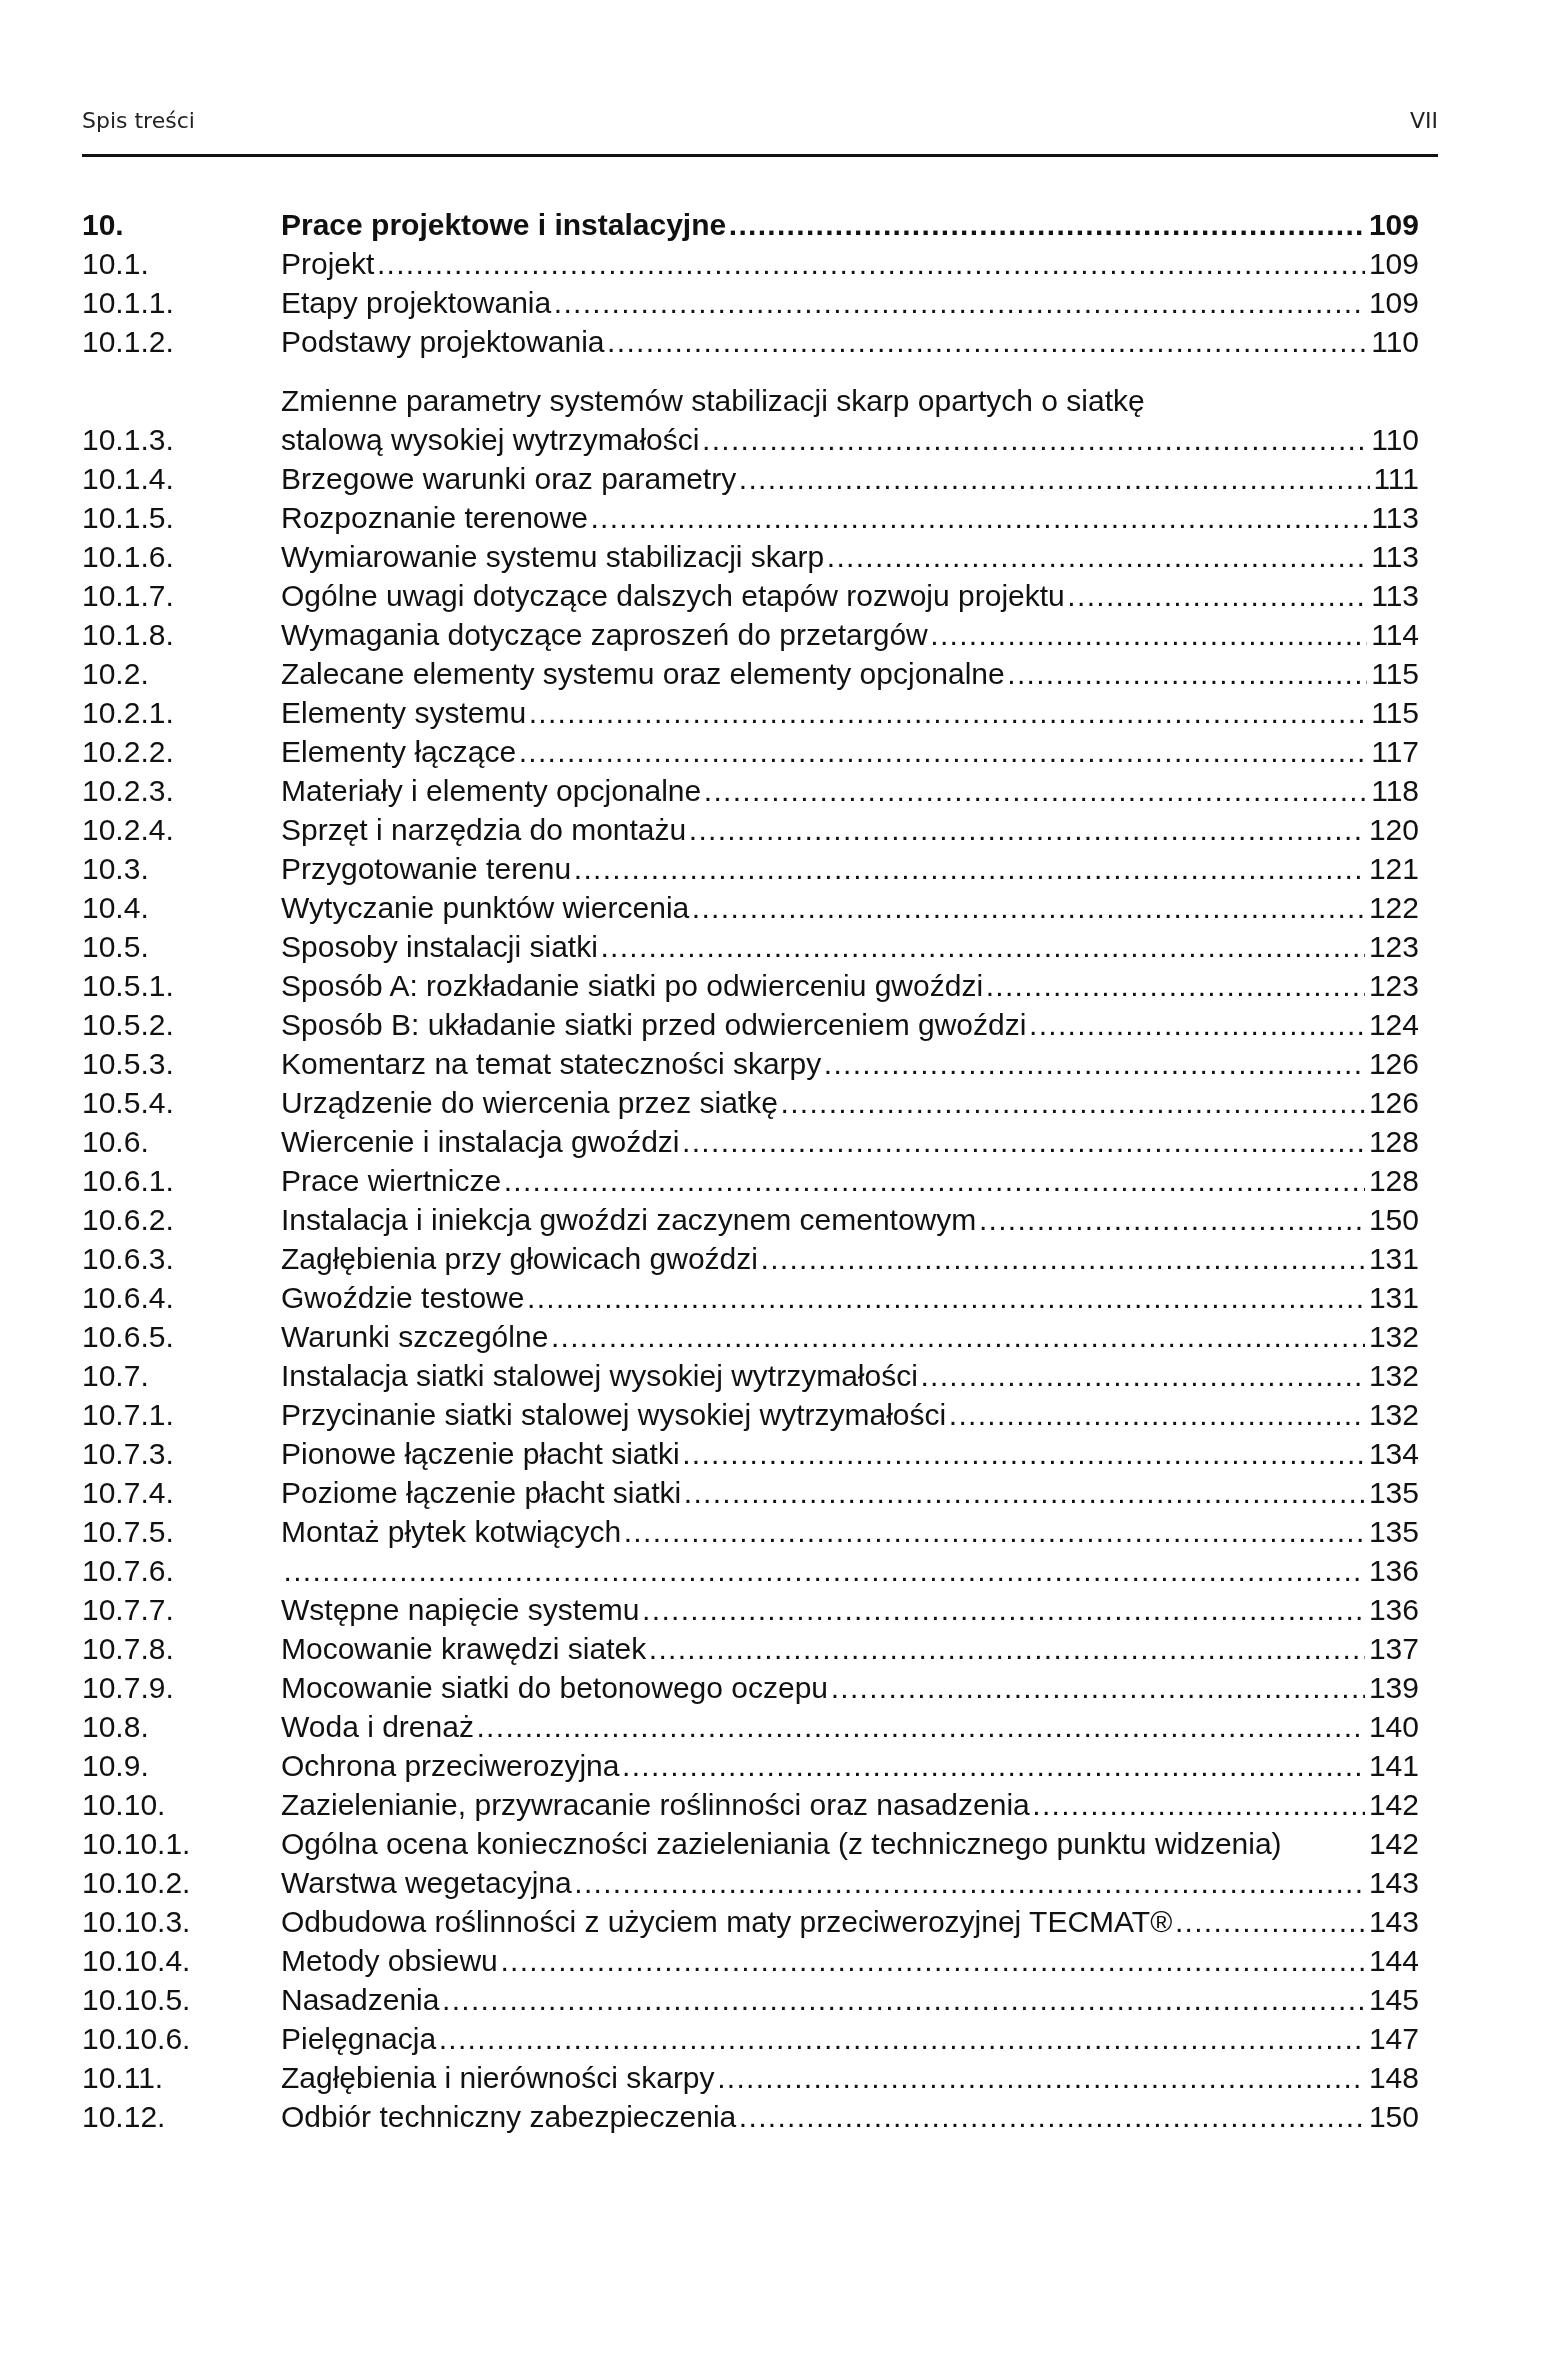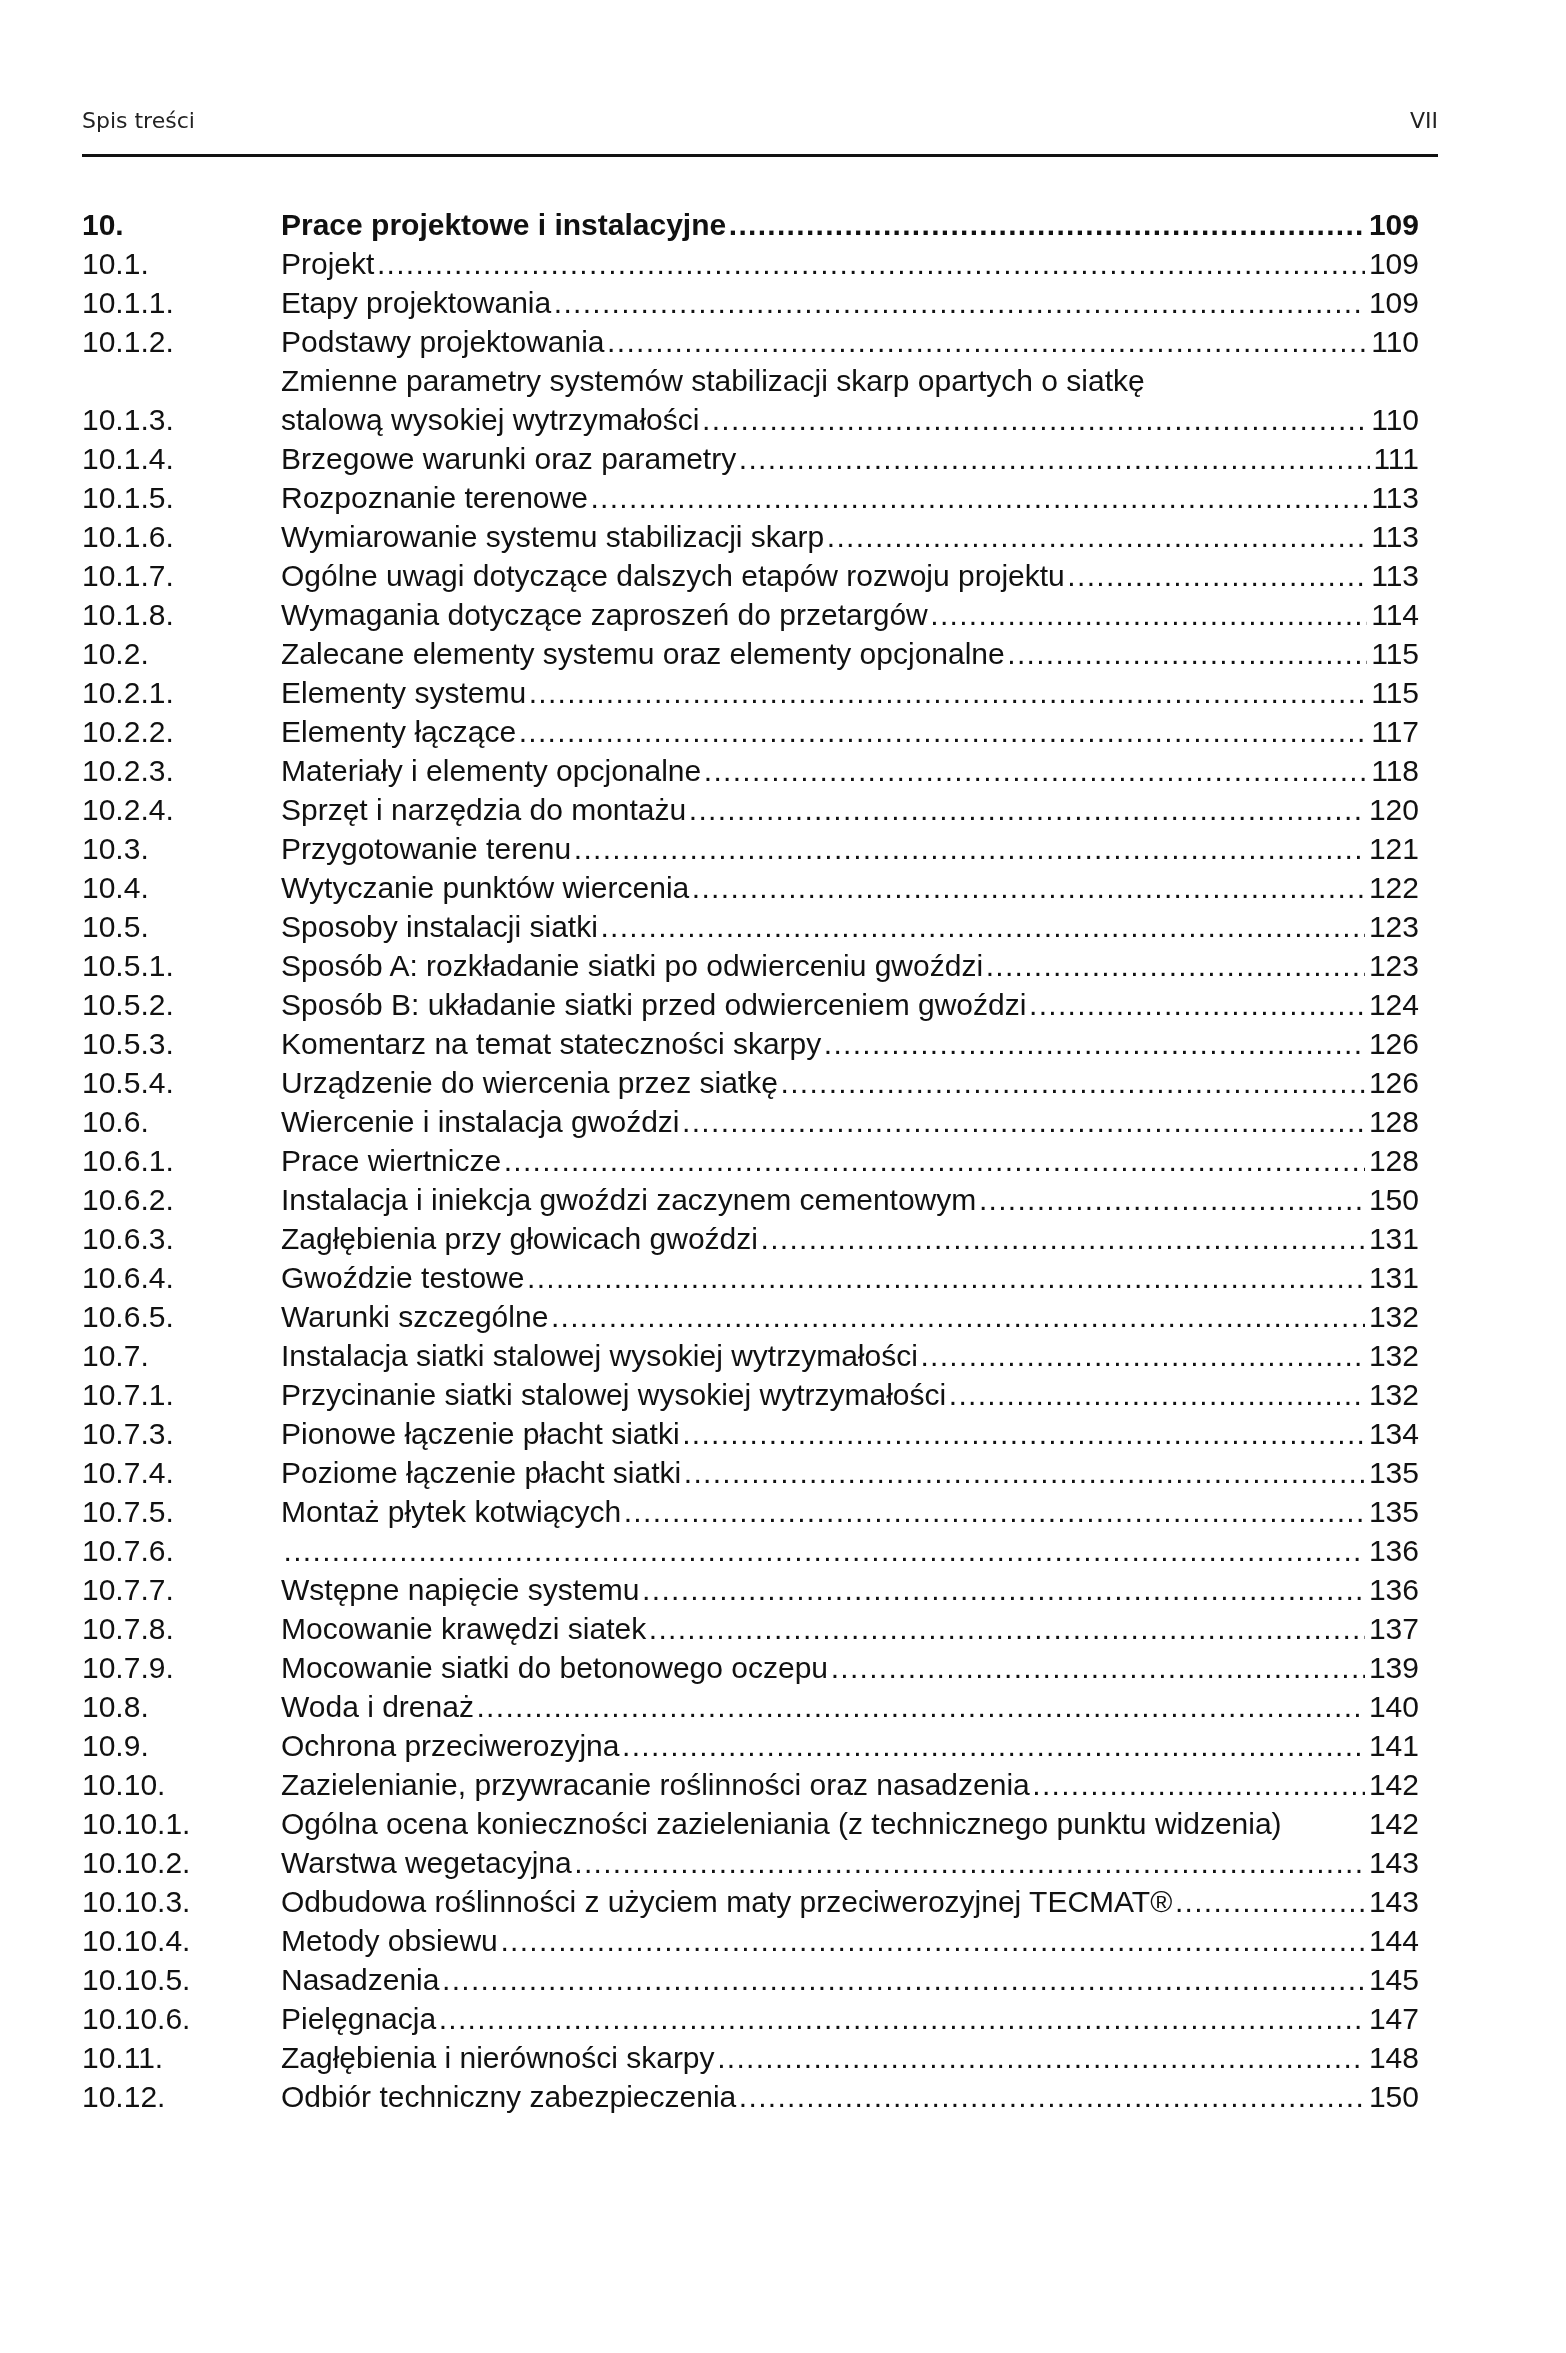--- a/index.html
+++ b/index.html
@@ -14,21 +14,21 @@
   .toc { position: absolute; left: 82px; width: 1337px; top: 205px;
     font-family: Liberation Sans, sans-serif; font-size: 30px; line-height: 39px; }
   .row { display: flex; align-items: flex-end; }
   .num { width: 199px; flex: 0 0 199px; }
   .title-wrap { flex: 1; display: flex; align-items: flex-end; min-width: 0; }
   .title { white-space: nowrap; }
   .leader { flex: 1; overflow: hidden; white-space: nowrap; margin: 0 3.9px 0 2.6px; letter-spacing: 1.3px; }
   .leader::after { content: "..............................................................................................................................................................................................................................................................................................."; }
   .page-no { flex: 0 0 auto; }
   .row.bold { font-weight: bold; }
-  .row.two-line .title-wrap { flex-direction: column; align-items: stretch; }
+  .row.two-line .title-wrap { flex-direction: column; align-items: stretch; margin-top: 20px; }
   .row.two-line .line1 { white-space: nowrap; }
   .row.two-line .line2 { display: flex; }
 </style>
 </head>
 <body>
 
 <div class="page">
   <div class="running-head">
     <span>Spis treści</span>
     <span>VII</span>

